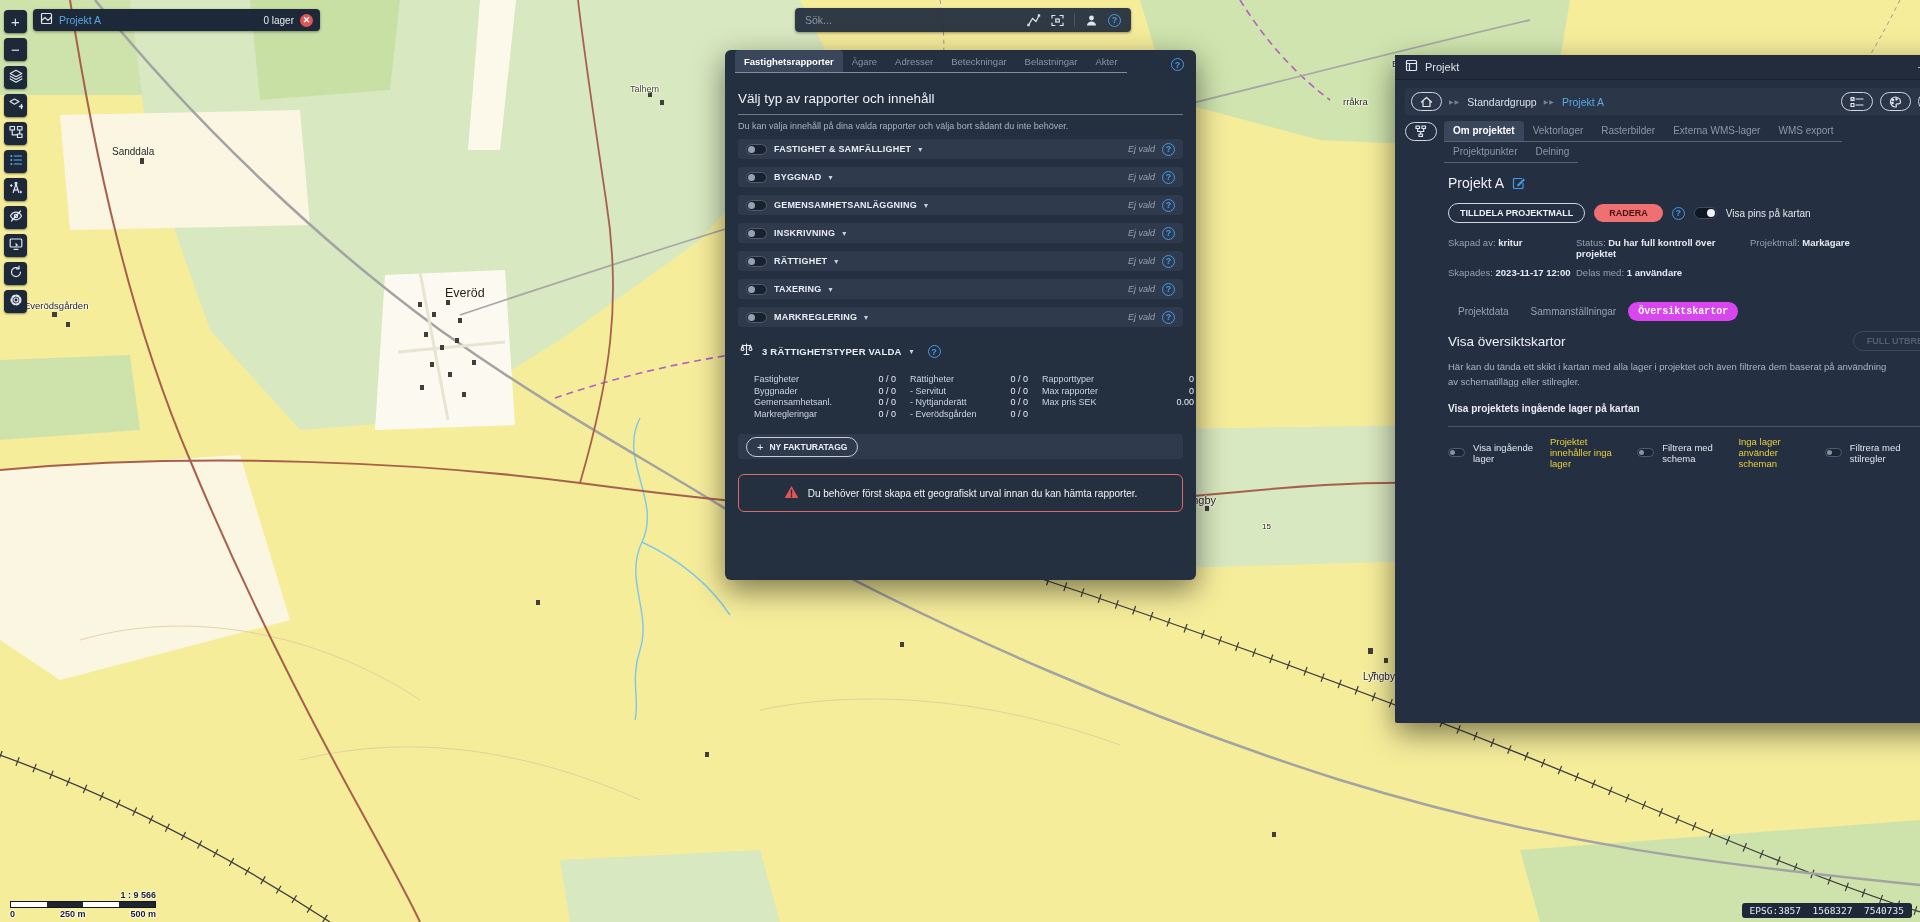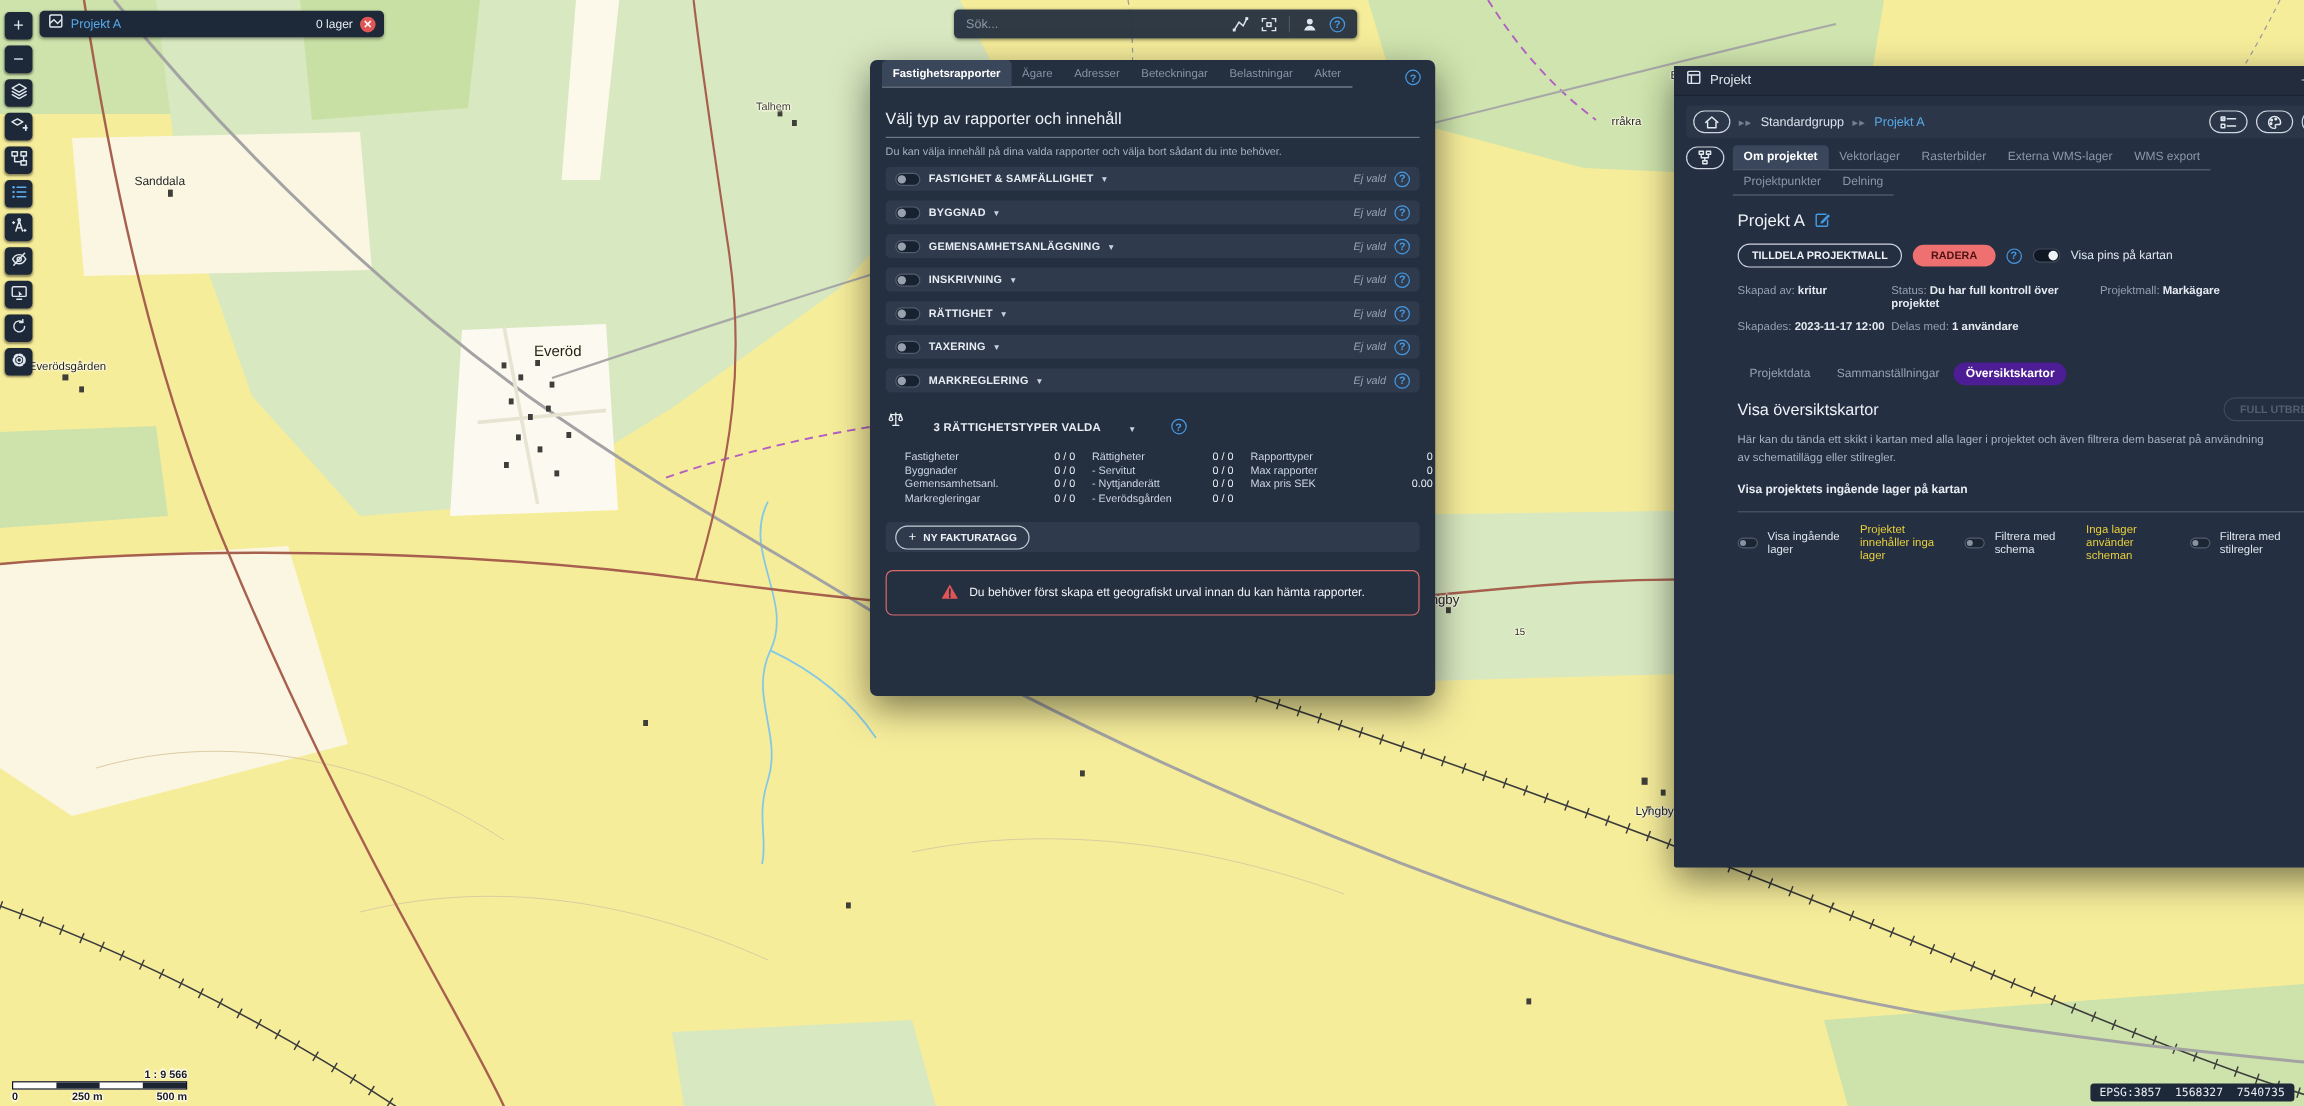--- a/index.html
+++ b/index.html
@@ -45,21 +45,21 @@
   .dlg-title { margin-top:18px; font-size:13.5px; color:#eef2f7; padding-bottom:8px; border-bottom:1px solid #6e7886; }
   .dlg-sub { margin-top:6px; font-size:9px; color:#a8b2c0; }
   .acc-row { height:20px; background:#2f3b4d; border-radius:4px; display:flex; align-items:center; padding:0 8px; gap:7px; margin-top:8px; }
   .acc-row:first-of-type { margin-top:13px; }
   .tgl { width:21px; height:11px; background:#182130; border:1px solid #515d6e; border-radius:6px; position:relative; flex:none; cursor:pointer; }
   .tgl .knob { position:absolute; left:1px; top:1px; width:7px; height:7px; border-radius:50%; background:#97a1ae; }
   .acc-label { font-size:9px; font-weight:bold; color:#e8edf4; letter-spacing:.2px; }
   .caret { color:#c9d1da; font-size:8px; cursor:pointer; }
   .spacer { flex:1; }
   .status { font-size:9px; font-style:italic; color:#98a2b2; }
-  .rights-row { margin-top:15px; display:flex; align-items:flex-end; gap:24px; padding:0 1px; }
+  .rights-row { margin-top:15px; display:flex; align-items:center; gap:8px; padding:0 1px; }
   .rights-row svg { stroke:#e8edf4; fill:none; stroke-width:1.1; stroke-linecap:round; }
   .cnt-grid { margin-top:13px; display:grid; grid-template-columns:142px 118px 152px; column-gap:14px; font-size:9px;margin-left:16px; }
   .cnt-row { display:flex; justify-content:space-between; color:#cdd5e0; line-height:11.5px; }
   .cnt-row b { color:#e9edf3; font-weight:normal; }
   .invoice-row { margin-top:14px; height:25px; background:#2f3b4d; border-radius:4px; display:flex; align-items:center; padding:0 8px; }
   .invoice-btn { border:1px solid #c6cdd6; border-radius:11px; padding:3px 10px; font-size:8.5px; font-weight:bold; color:#eef2f7;
     display:inline-flex; gap:6px; align-items:center; cursor:pointer; }
   .dlg-footer { margin-top:13px; display:flex; align-items:center; }
   .max-price { font-size:11px; font-weight:bold; color:#f0f3f8; }
   .buy-btn { margin-left:auto; font-size:9.5px; font-weight:bold; color:#5d6879; letter-spacing:.3px; cursor:default; }
@@ -93,21 +93,21 @@
   .p-actions { margin-top:12px; display:flex; align-items:center; gap:9px; }
   .assign-btn { border:1px solid #cfd6e0; border-radius:11px; padding:4px 11px; font-size:9px; font-weight:bold; color:#eef2f7; cursor:pointer; }
   .delete-btn { background:#ee7070; border-radius:11px; padding:4px 15px; font-size:9px; font-weight:bold; color:#4d1111; cursor:pointer; }
   .pins-toggle { width:23px; height:12px; background:#0f1722; border:1px solid #404b5c; border-radius:7px; position:relative; cursor:pointer; }
   .pins-toggle .knob { position:absolute; right:1px; top:1px; width:8px; height:8px; border-radius:50%; background:#f0f3f7; }
   .pins-label { font-size:10px; color:#e2e8f0; }
   .p-meta { margin-top:14px; display:grid; grid-template-columns:128px 174px auto; row-gap:8px; font-size:9.5px; color:#96a0b0; }
   .p-meta b { color:#e6ebf2; font-weight:bold; }
   .p-subtabs { margin-top:24px; display:flex; gap:2px; align-items:center; }
   .p-subtab { font-size:10px; color:#97a1b1; padding:4px 10px; border-radius:11px; cursor:pointer; }
-  .p-subtab.active { background:#4c1d95; color:#fff; font-weight:bold; }
+  .p-subtab.active { background:#d946ef; color:#fff; font-weight:bold;font-family:Liberation Mono, monospace; }
   .p-ov-head { margin-top:10px; display:flex; align-items:center; }
   .p-ov-title { font-size:13.5px; color:#eef2f7; }
   .full-btn { margin-left:auto; border:1px solid #3e4a5d; border-radius:11px; padding:4px 13px; font-size:9px; font-weight:bold; color:#525e71; cursor:default; }
   .p-desc { margin-top:9px; font-size:9.5px; color:#a9b3c3; line-height:1.55; max-width:442px; }
   .p-layers-head { margin-top:14px; font-size:10px; font-weight:bold; color:#e8edf4; padding-bottom:9px; border-bottom:1px solid #49556600; }
   .p-toggles { margin-top:2px; border-top:1px solid #4a5565; padding-top:9px; display:flex; flex-direction:row; gap:7px; }
   .p-toggle-row { display:flex; align-items:center; gap:8px; }
   .tgl-sm { width:17px; height:9px; background:#1b2533; border:1px solid #515c6c; border-radius:5px; position:relative; flex:none; cursor:pointer; }
   .tgl-sm .knob { position:absolute; left:1px; top:1px; width:5px; height:5px; border-radius:50%; background:#8792a2; }
   .pt-label { font-size:9.5px; color:#dfe6ee; width:108px; }

